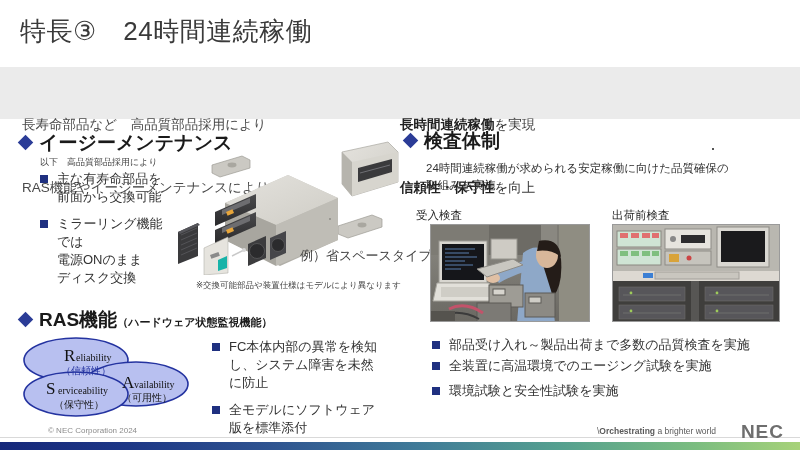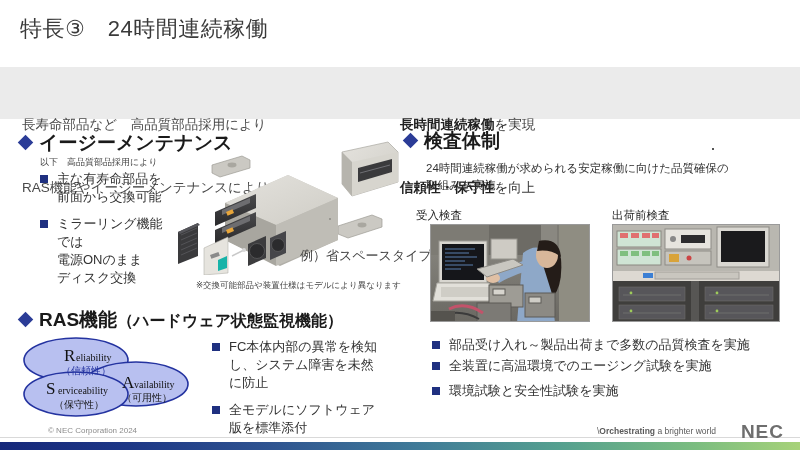--- a/index.html
+++ b/index.html
@@ -12,21 +12,21 @@
   #slide {
     position: relative;
     width: 800px; height: 450px;
     background: #ffffff;
   }
 
   
   .title {
     position: absolute;
     left: 20px; top: 14px;
-    font-size: 22px;
+    font-size: 26px;
     color: #3a3a3a;
     letter-spacing: 0.5px;
     white-space: pre;
   }
 
   
   .banner {
     position: absolute;
     left: 0; top: 67px;
     width: 800px; height: 52px;
@@ -66,21 +66,21 @@
     top: -1px;
     flex: none;
   }
   .sec-title {
     font-size: 19px;
     font-weight: bold;
     color: #1a1a1a;
     white-space: pre;
   }
   .sec-sub {
-    font-size: 16px;
+    font-size: 11px;
     font-weight: bold;
     color: #1a1a1a;
     white-space: pre;
   }
 
   
   .bullet-list { position: absolute; }
   .bullet {
     display: flex;
     margin-bottom: 9px;

